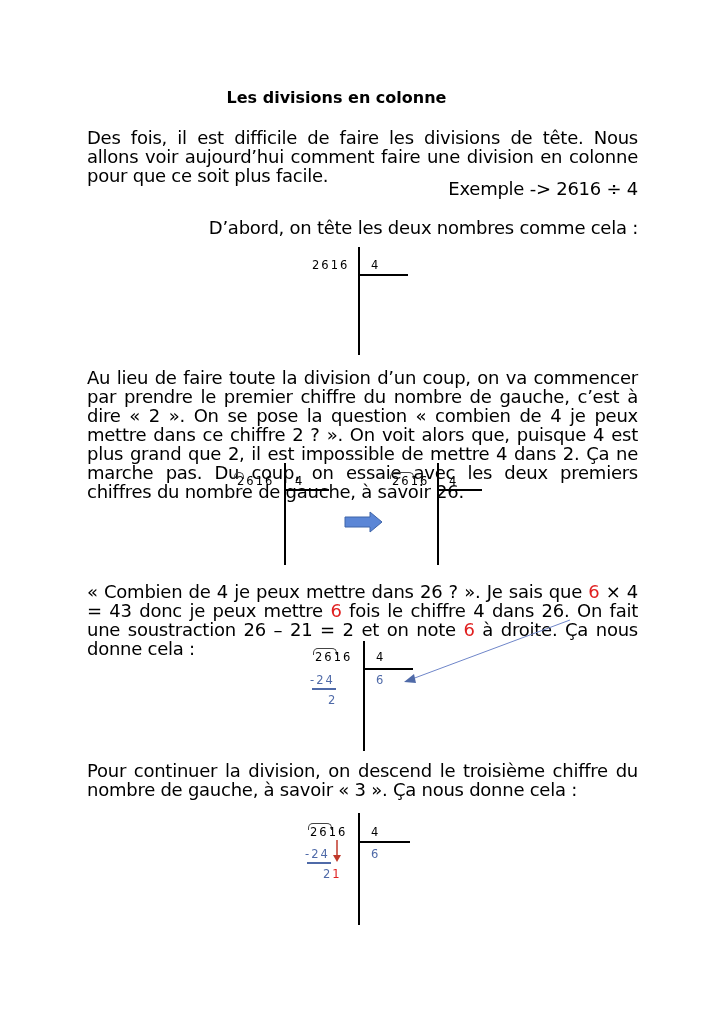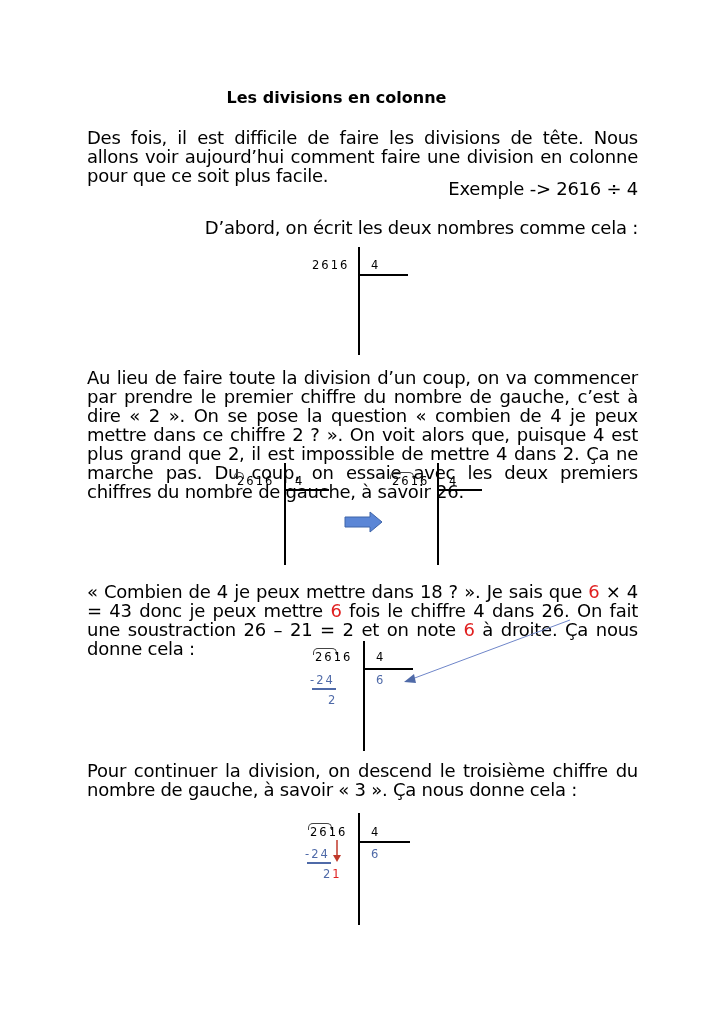--- a/index.html
+++ b/index.html
@@ -21,21 +21,21 @@
     .underline-blue { position: absolute; height: 2px; background: #4f6aa8; }
     svg { position: absolute; overflow: visible; }
   </style>
 </head>
 <body>
 
 <div class="title">Les divisions en colonne</div>
 
 <div class="para" style="top:128px;">Des fois, il est difficile de faire les divisions de tête. Nous allons voir aujourd’hui comment faire une division en colonne pour que ce soit plus facile.</div>
 <div class="para nojust" style="top:179px;">Exemple -&gt; 2616 ÷ 4</div>
-<div class="para nojust" style="top:218px;">D’abord, on écrit les deux nombres comme cela :</div>
+<div class="para nojust" style="top:218px;">D’abord, on tête les deux nombres comme cela :</div>
 
 <div>
   <div class="div-num" style="left:312px; top:258px;">2616</div>
   <div class="div-num" style="left:371px; top:258px;">4</div>
   <div class="vline" style="left:358px; top:247px; height:108px;"></div>
   <div class="hline" style="left:358px; top:274px; width:50px;"></div>
 </div>
 
 <div class="para" style="top:368px;">Au lieu de faire toute la division d’un coup, on va commencer par prendre le premier chiffre du nombre de gauche, c’est à dire « 2 ». On se pose la question « combien de 4 je peux mettre dans ce chiffre 2 ? ». On voit alors que, puisque 4 est plus grand que 2, il est impossible de mettre 4 dans 2. Ça ne marche pas. Du coup, on essaie avec les deux premiers chiffres du nombre de gauche, à savoir 26.</div>
 
@@ -52,21 +52,21 @@
 </svg>
 
 <div>
   <div class="arc" style="left:390px; top:472px; width:22px;"></div>
   <div class="div-num" style="left:392px; top:474px;">2616</div>
   <div class="div-num" style="left:449px; top:474px;">4</div>
   <div class="vline" style="left:437px; top:463px; height:102px;"></div>
   <div class="hline" style="left:437px; top:489px; width:45px;"></div>
 </div>
 
-<div class="para" style="top:582px;"><span>« Combien de 4 je peux mettre dans 18 ? ». Je sais que </span><span class="red">6</span><span> × 4 = 43 donc je peux mettre </span><span class="red">6</span><span> fois le chiffre 4 dans 26. On fait une soustraction 26 – 21 = 2 et on note </span><span class="red">6</span><span> à droite. Ça nous donne cela :</span></div>
+<div class="para" style="top:582px;"><span>« Combien de 4 je peux mettre dans 26 ? ». Je sais que </span><span class="red">6</span><span> × 4 = 43 donc je peux mettre </span><span class="red">6</span><span> fois le chiffre 4 dans 26. On fait une soustraction 26 – 21 = 2 et on note </span><span class="red">6</span><span> à droite. Ça nous donne cela :</span></div>
 
 <div>
   <div class="arc" style="left:313px; top:648px; width:22px;"></div>
   <div class="div-num" style="left:315px; top:650px;">2616</div>
   <div class="div-num" style="left:376px; top:650px;">4</div>
   <div class="div-num blue" style="left:310px; top:673px;">-24</div>
   <div class="underline-blue" style="left:312px; top:688px; width:24px;"></div>
   <div class="div-num blue" style="left:328px; top:693px;">2</div>
   <div class="div-num blue" style="left:376px; top:673px;">6</div>
   <div class="vline" style="left:363px; top:641px; height:110px;"></div>

